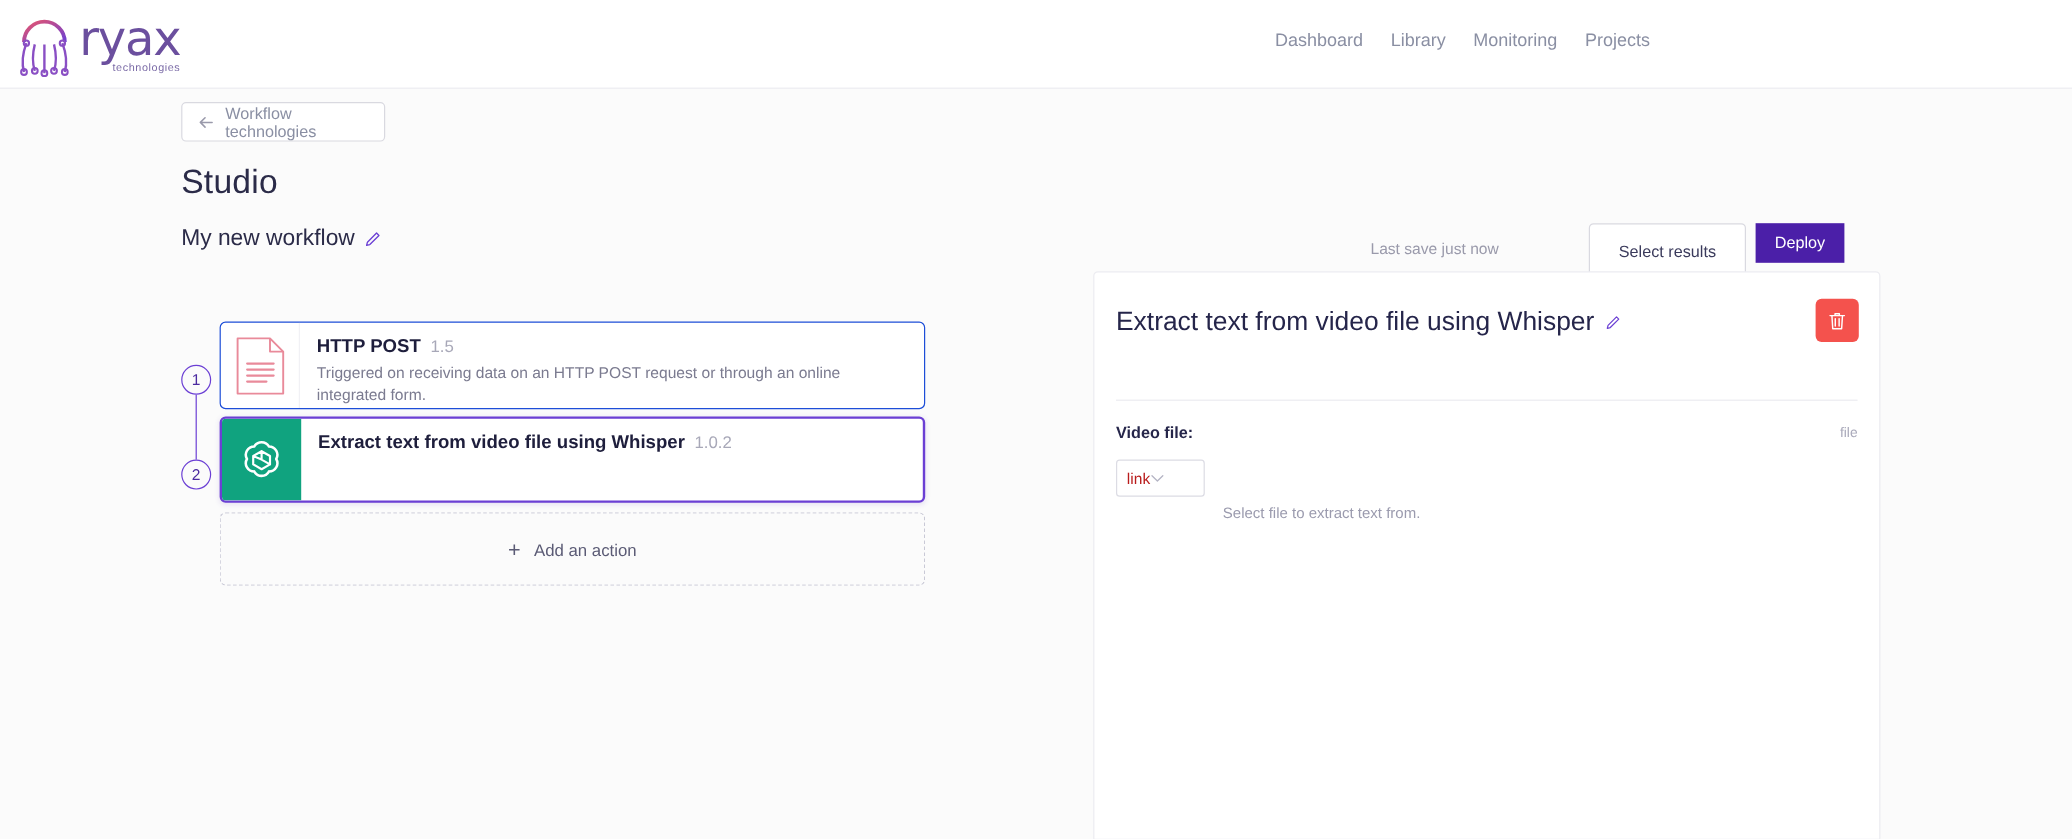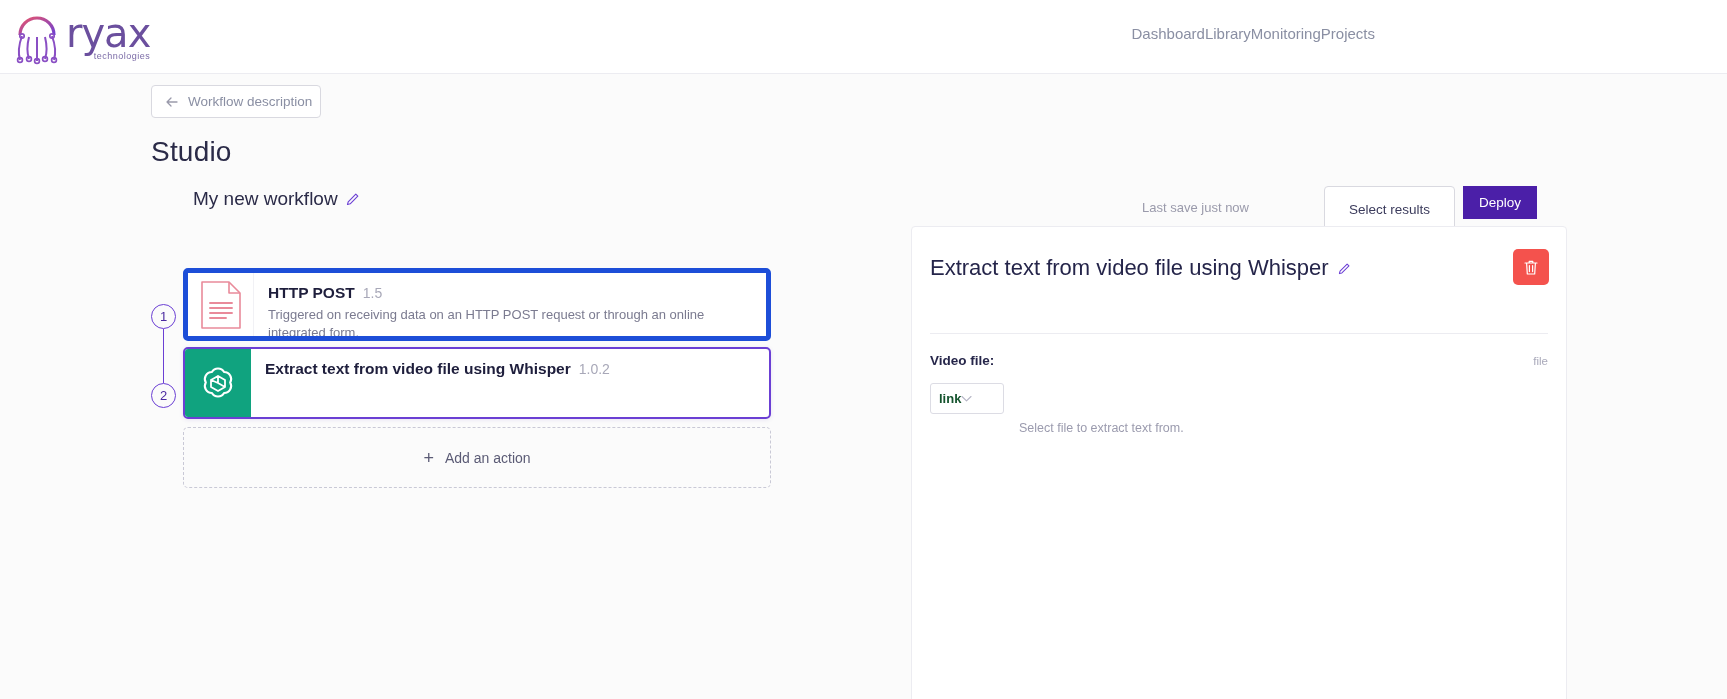--- a/index.html
+++ b/index.html
@@ -15,21 +15,21 @@
     position: absolute; left: 0; top: 0; width: 1727px; height: 74px;
     background: #ffffff; border-bottom: 1px solid #ececf1;
     display: flex; align-items: center;
   }
   .logo-wrap { position: absolute; left: 11px; top: 9px; display: flex; align-items: flex-end; }
   .logo-mark { width: 52px; height: 56px; }
   .logo-text { margin-left: 3px; padding-bottom: 4px; }
   .logo-word { display:block; font-size: 40px; letter-spacing: -1px; color:#6b4f9e; line-height: 36px; font-family:"DejaVu Sans", sans-serif; font-weight:400;}
   .logo-sub { display:block; font-size: 9px; color:#7a6aa6; letter-spacing: 0.5px; text-align: right; margin-top:0;}
 
-  .nav { position: absolute; right: 352px; top: 24px; display: flex; }
+  .nav { position: absolute; right: 352px; top: 24px; display: flex; gap: 23px; }
   .nav a {
     font-size: 15px; color: #8a8fa3; text-decoration: none; line-height: 20px;
   }
 
   
   .page { position: absolute; top: 74px; left: 0; width: 1727px; height: 625px; }
 
   .back-btn {
     position: absolute; left: 151px; top: 11px;
     width: 170px; height: 33px;
@@ -39,21 +39,21 @@
   }
   .arrow-left { width: 14px; height: 14px; display:block; }
 
   .studio-title {
     position: absolute; left: 151px; top: 62px;
     font-size: 28px; color: #2b2b48; font-weight: 400; letter-spacing: 0.2px;
   }
 
   .wf-name-row {
     position: absolute; left: 151px; top: 114px;
-    display: flex; align-items: center; gap: 8px; margin-left: 42px;
+    display: flex; align-items: center; gap: 8px;
   }
   .wf-name { font-size: 19px; color: #2b2b48; font-weight: 400; }
   .pencil { width: 14px; height: 14px; display:block; }
 
   .last-save {
     position: absolute; right: 478px; top: 126px;
     font-size: 13px; color: #9a9aab;
   }
   .select-results {
     position: absolute; right: 272px; top: 112px;
@@ -78,21 +78,21 @@
     border: 1.5px solid #6b3fd4; background: #fbfbfb;
     display: flex; align-items: center; justify-content: center;
     font-size: 13px; color: #4b2aa0;
   }
   .node.n1 { top: 76px; }
   .node.n2 { top: 155px; }
   .rail-line { position: absolute; left: 11.5px; top: 101px; width: 1.5px; height: 54px; background: #6b3fd4; }
 
   .card {
     position: absolute; left: 32px; background: #ffffff;
-    border: 5px solid #1d4ed8; border-radius: 5px;
+    border: 1px solid #1d4ed8; border-radius: 5px;
     display: flex; overflow: hidden;
   }
   .card.trigger { top: 40px; width: 588px; height: 73px; }
   .card.action  { top: 119px; width: 588px; height: 72px; border: 2px solid #6b3fd4; box-shadow: 0 1px 4px rgba(90,60,180,.12); }
 
   .card-icon { width: 66px; flex: 0 0 66px; display:flex; align-items:center; justify-content:center; border-right: 1px solid #f1f1f5; }
   .icon-box-http { width: 44px; height: 50px; }
   .icon-box-oai {
     width: 66px; height: 100%; background: #10a37f;
     display:flex; align-items:center; justify-content:center;
@@ -133,21 +133,21 @@
     content:""; position:absolute; left:0; right:0; bottom:0; height: 2.5px; background:#5b30c4;
   }
   .tabs-rule { position: absolute; left: 18px; right: 18px; top: 106px; height: 1px; background: #ececf1; }
 
   .field-label { position: absolute; left: 18px; top: 126px; font-size: 13.5px; color: #26264a; font-weight: bold; }
   .field-type { position: absolute; right: 18px; top: 128px; font-size: 11.5px; color: #a9a9ba; }
 
   .field-row { position: absolute; left: 18px; top: 156px; display: flex; gap: 8px; }
   .sel-small {
     width: 74px; height: 31px; border: 1px solid #dcdce4; border-radius: 3px; background: #fff;
-    display: flex; align-items: center; padding: 0 8px; font-size: 13px; color: #14532d;  font-weight: bold;
+    display: flex; align-items: center; padding: 0 8px; font-size: 13px; color: #b91c1c; 
   }
   .sel-big {
     width: 534px; height: 31px; border: 1px solid #dcdce4; border-radius: 3px; background: #fff;
     display: flex; align-items: center; padding: 0 10px; font-size: 13px; color: #3d3d5c; justify-content: space-between;
   }
   .chev { width: 11px; height: 7px; display:block; }
   .field-help { position: absolute; left: 107px; top: 194px; font-size: 12.5px; color: #9b9bae; }
 </style>
 </head>
 <body>
@@ -188,21 +188,21 @@
     <a href="#">Projects</a>
   </nav>
 </div>
 
 <div class="page">
 
   <div class="back-btn">
     <svg class="arrow-left" viewBox="0 0 14 14">
       <path d="M12 7 H2 M6 3 L2 7 L6 11" fill="none" stroke="#9a9aab" stroke-width="1.3" stroke-linecap="round" stroke-linejoin="round"></path>
     </svg>
-    <span>Workflow description</span>
+    <span>Workflow technologies</span>
   </div>
 
   <div class="studio-title">Studio</div>
 
   <div class="wf-name-row">
     <span class="wf-name">My new workflow</span>
     <svg class="pencil" viewBox="0 0 14 14">
       <path d="M1.5 12.5 L2.2 9.8 L9.8 2.2 L11.8 4.2 L4.2 11.8 Z" fill="none" stroke="#6b3fd4" stroke-width="1.1" stroke-linejoin="round"></path>
     </svg>
   </div>

